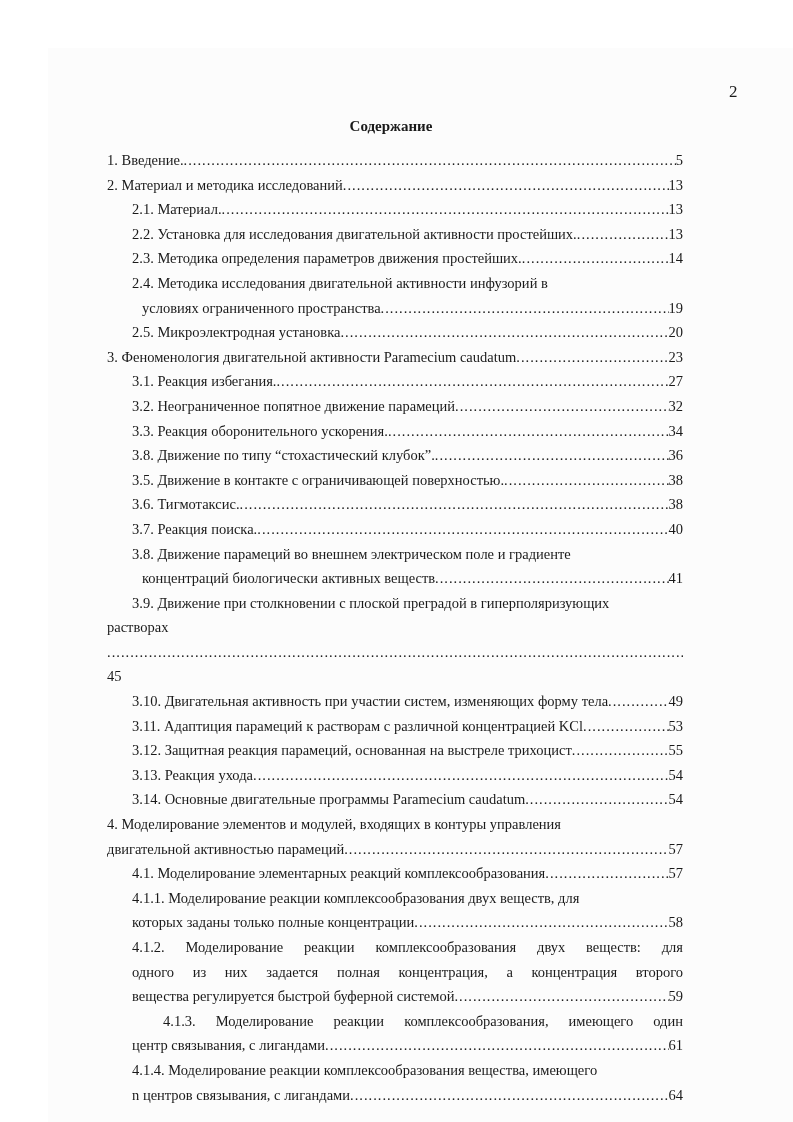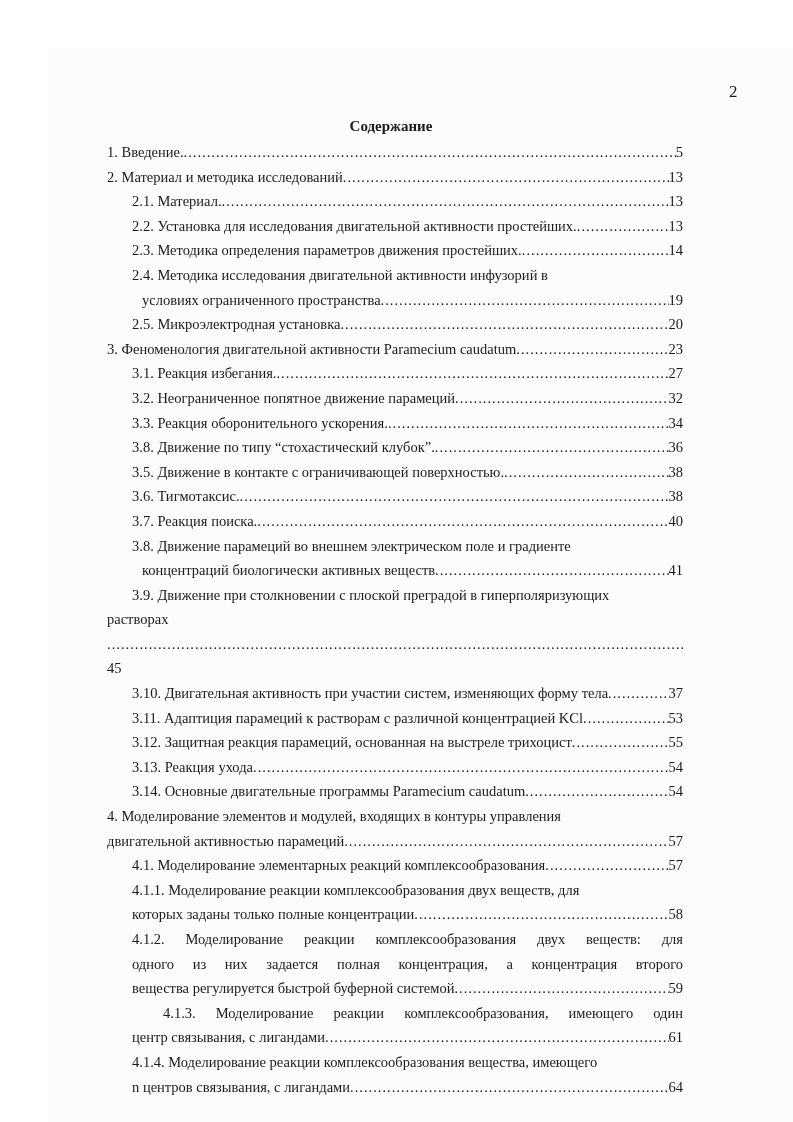--- a/index.html
+++ b/index.html
@@ -40,21 +40,21 @@
       width: 782px;
       top: 116px;
       text-align: center;
       font-weight: bold;
       font-size: 15px;
       line-height: 20px;
     }
     .toc {
       position: absolute;
       left: 107px;
-      top: 140px;
+      top: 148px;
       width: 576px;
     }
     .entry {
       font-size: 14.5px;
       line-height: 24.6px;
       position: relative;
     }
     .entry .line {
       display: flex;
       white-space: nowrap;
@@ -218,21 +218,21 @@
         <div class="line noindent">
           <span class="txt">растворах </span>
           <span class="dots"></span>
           <span class="pg">45</span>
         </div>
       </div>
       <div class="entry lvl2">
         <div class="line">
           <span class="txt">3.10. Двигательная активность при участии систем, изменяющих форму тела</span>
           <span class="dots"></span>
-          <span class="pg">37</span>
+          <span class="pg">49</span>
         </div>
       </div>
       <div class="entry lvl2">
         <div class="line">
           <span class="txt">3.11. Адаптиция парамеций к растворам с различной концентрацией KCl</span>
           <span class="dots"></span>
           <span class="pg">53</span>
         </div>
       </div>
       <div class="entry lvl2">

